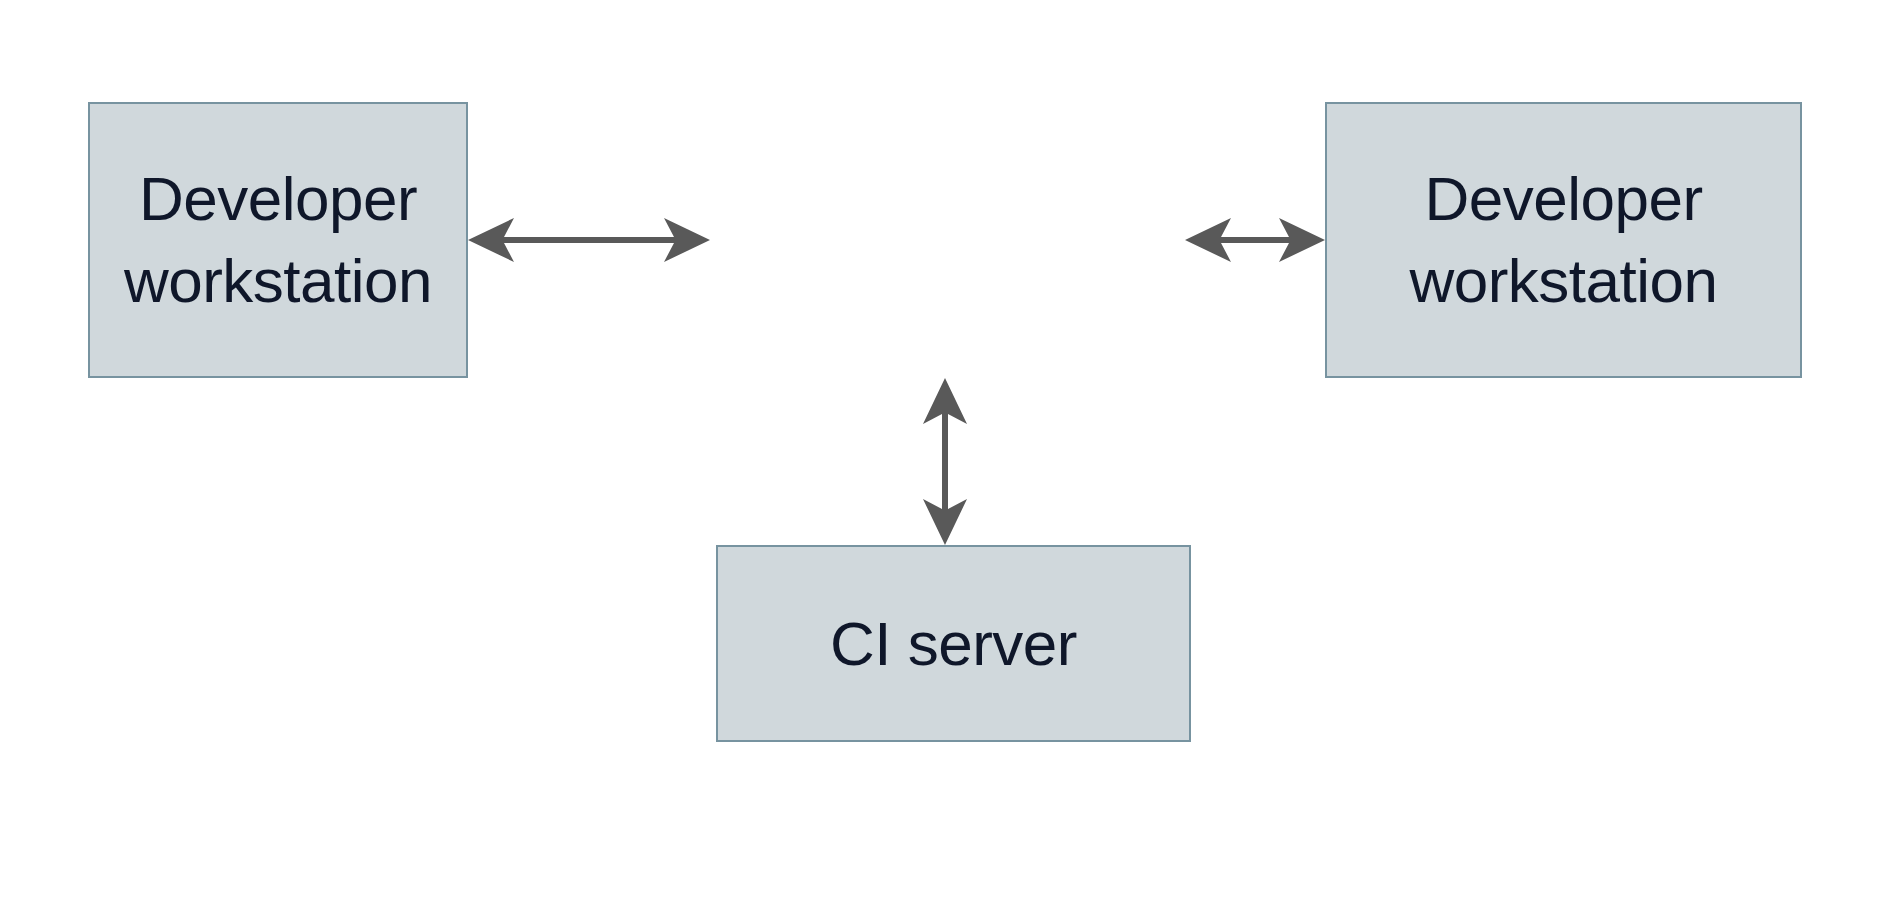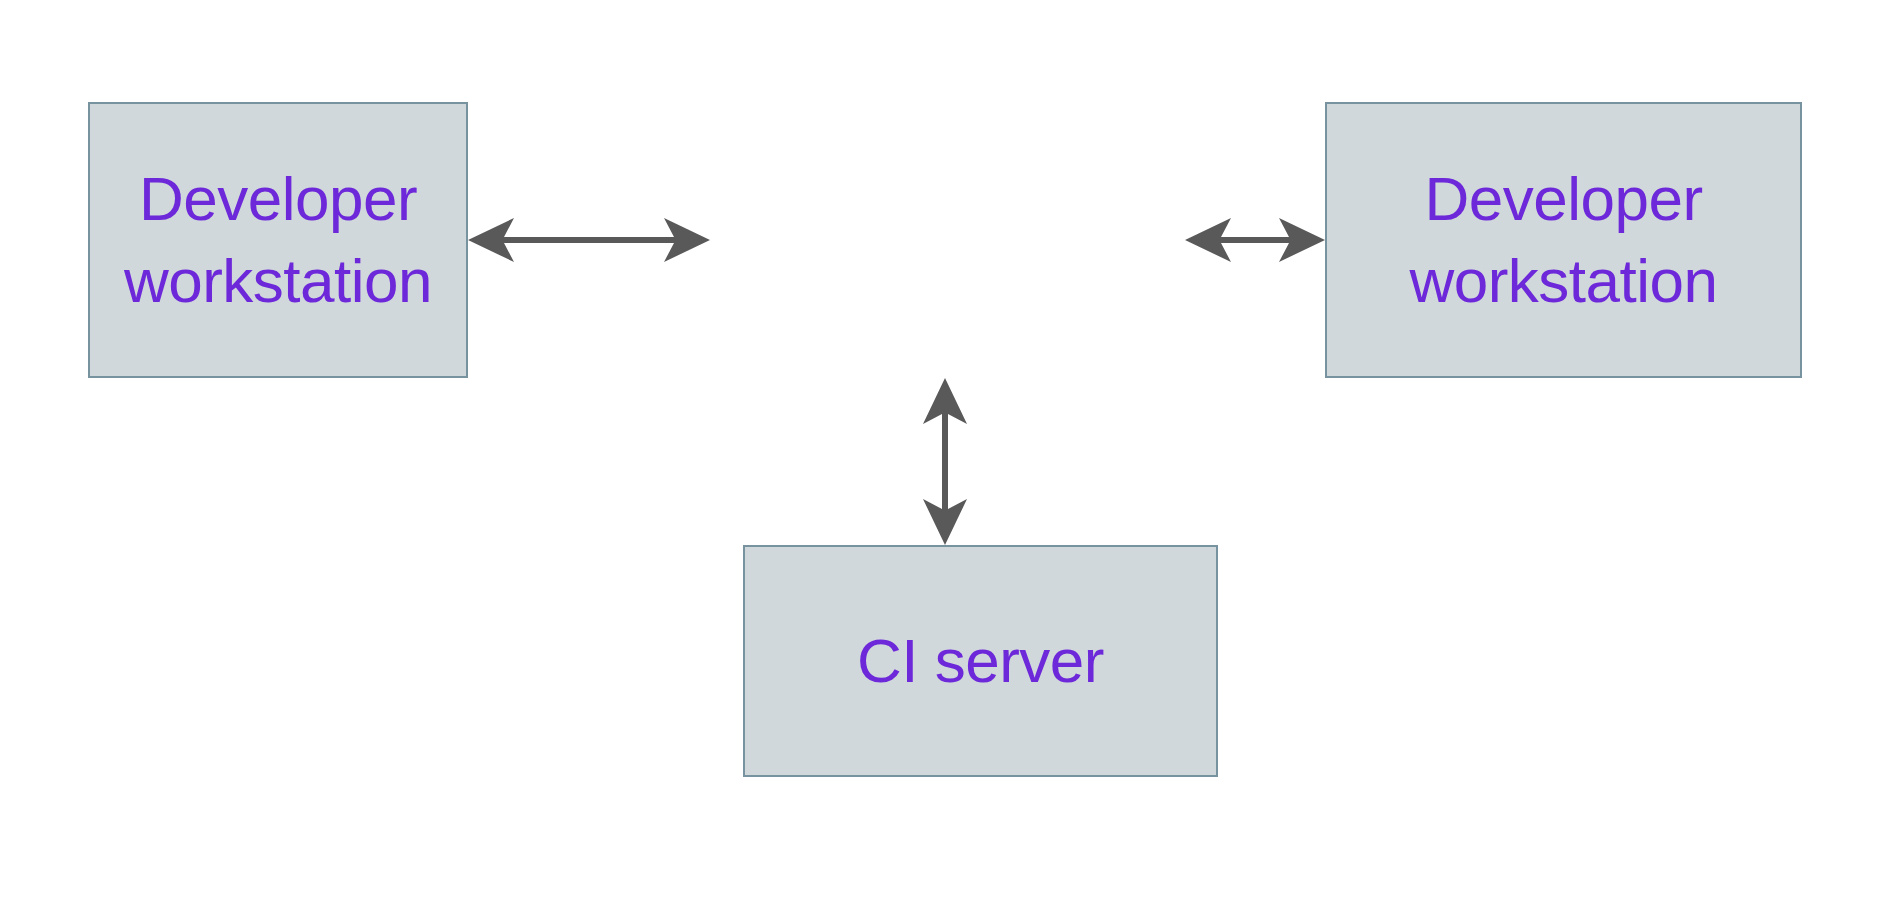--- a/index.html
+++ b/index.html
@@ -24,21 +24,21 @@
     border: 2px solid #7793a0;
     display: flex;
     align-items: center;
     justify-content: center;
     text-align: center;
   }
   .node-label {
     font-family: "Liberation Sans", sans-serif;
     font-size: 62px;
     line-height: 1.32;
-    color: #6d28d9;
+    color: #0f172a;
     font-weight: 400;
     letter-spacing: -0.5px;
     white-space: pre-line;
     padding: 0 8px;
   }
   .edge {
     position: absolute;
   }
   .edge svg {
     display: block;
@@ -78,17 +78,17 @@
   </div>
 
   <div class="edge" style="left:919px; top:378px; width:52px; height:167px;">
     <svg width="52" height="167" viewBox="0 0 52 167" aria-hidden="true">
       <g fill="#595959">
         <path d="M 26 0 L 48 46 L 29 36 L 29 131 L 48 121 L 26 167 L 4 121 L 23 131 L 23 36 L 4 46 Z"></path>
       </g>
     </svg>
   </div>
 
-  <div class="node" style="left:743px; top:545px; width:475px; height:232px;">
+  <div class="node" style="left:716px; top:545px; width:475px; height:197px;">
     <div class="node-label">CI server</div>
   </div>
 
 </div>
 
 </body></html>

